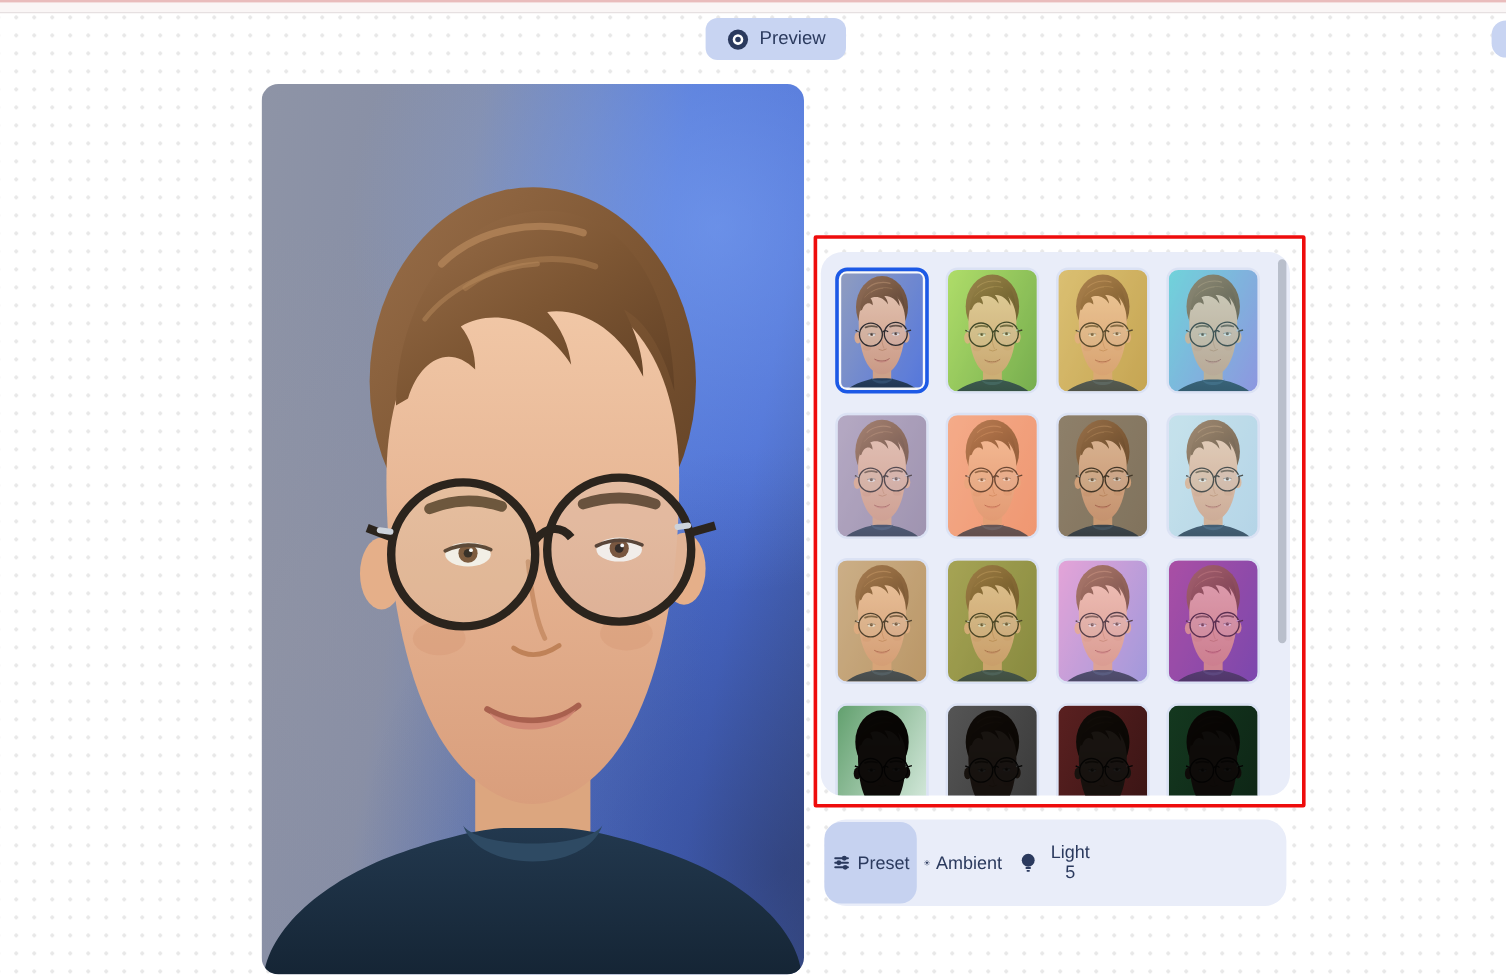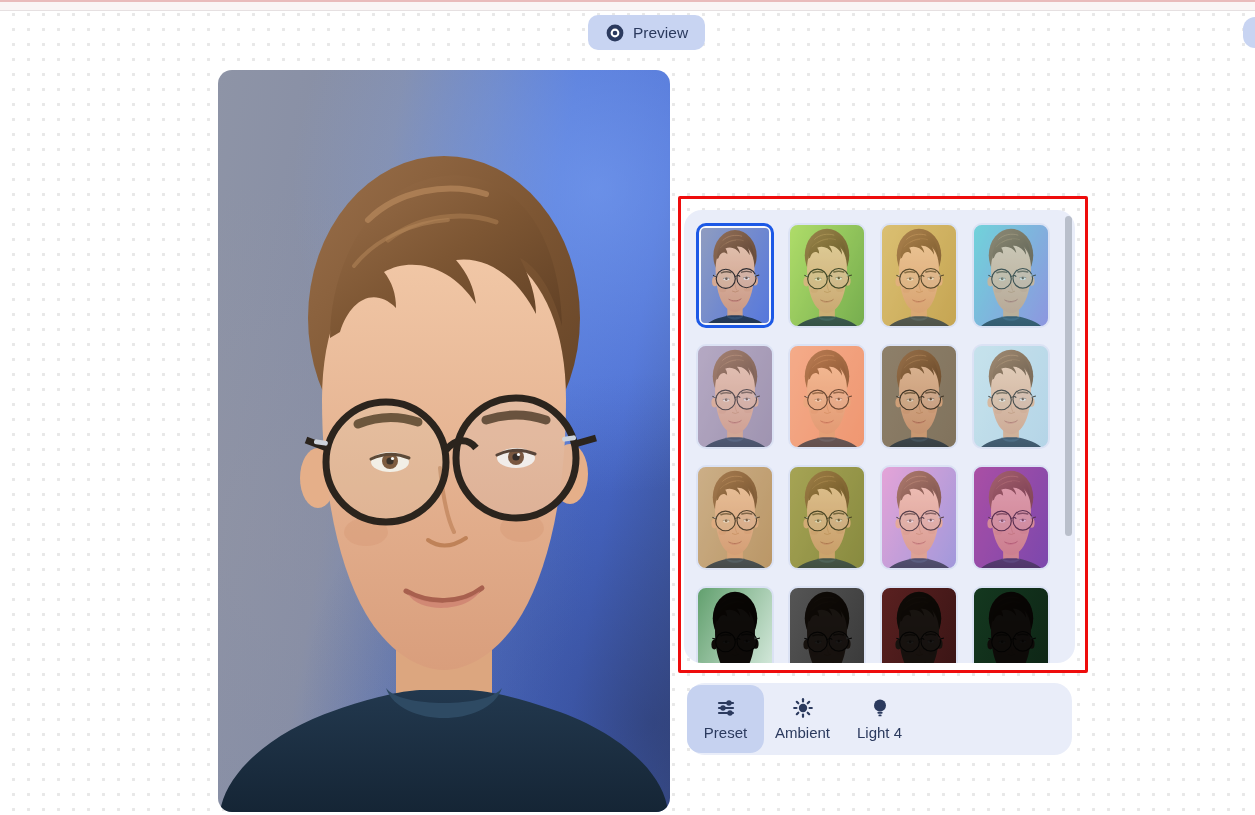--- a/index.html
+++ b/index.html
@@ -78,21 +78,21 @@
     background:var(--scrollbar-color,#b9bfcb);border-radius:4px;cursor:pointer;
   }
   
   .toolbar{
     position:absolute;left:687px;top:683px;width:385px;height:72px;
     background:var(--toolbar-bg,#e9edf9);border-radius:18px;
     display:flex;align-items:center;
   }
   .tool{
     width:77px;height:68px;margin:2px 0;border:none;background:transparent;
-    display:flex;flex-direction:column;align-items:center;justify-content:center;gap:5px;
+    display:flex;flex-direction:row;align-items:center;justify-content:center;gap:5px;
     border-radius:14px;cursor:pointer;font-family:inherit;
   }
   .tool.selected{background:var(--tab-selected-bg,#c6d2f0);}
   .tool .tlabel{font-size:15px;font-weight:500;color:var(--text-navy,#2b3a5e);}
   .tool svg{display:block;}
 </style>
 </head>
 <body>
 
 <svg width="0" height="0" style="position:absolute" aria-hidden="true">
@@ -309,17 +309,17 @@
         </g>
       </svg>
       <span class="tlabel">Ambient</span>
     </button>
     <button class="tool">
       <svg width="22" height="22" viewBox="0 0 22 22">
         <circle cx="11" cy="8.6" r="6" fill="#2b3a5e"></circle>
         <rect x="8.4" y="14.8" width="5.2" height="1.9" rx="0.95" fill="#2b3a5e"></rect>
         <rect x="9.4" y="17.6" width="3.2" height="1.7" rx="0.85" fill="#2b3a5e"></rect>
       </svg>
-      <span class="tlabel">Light 4</span>
+      <span class="tlabel">Light 5</span>
     </button>
   </div>
 
 </div>
 
 </body></html>

